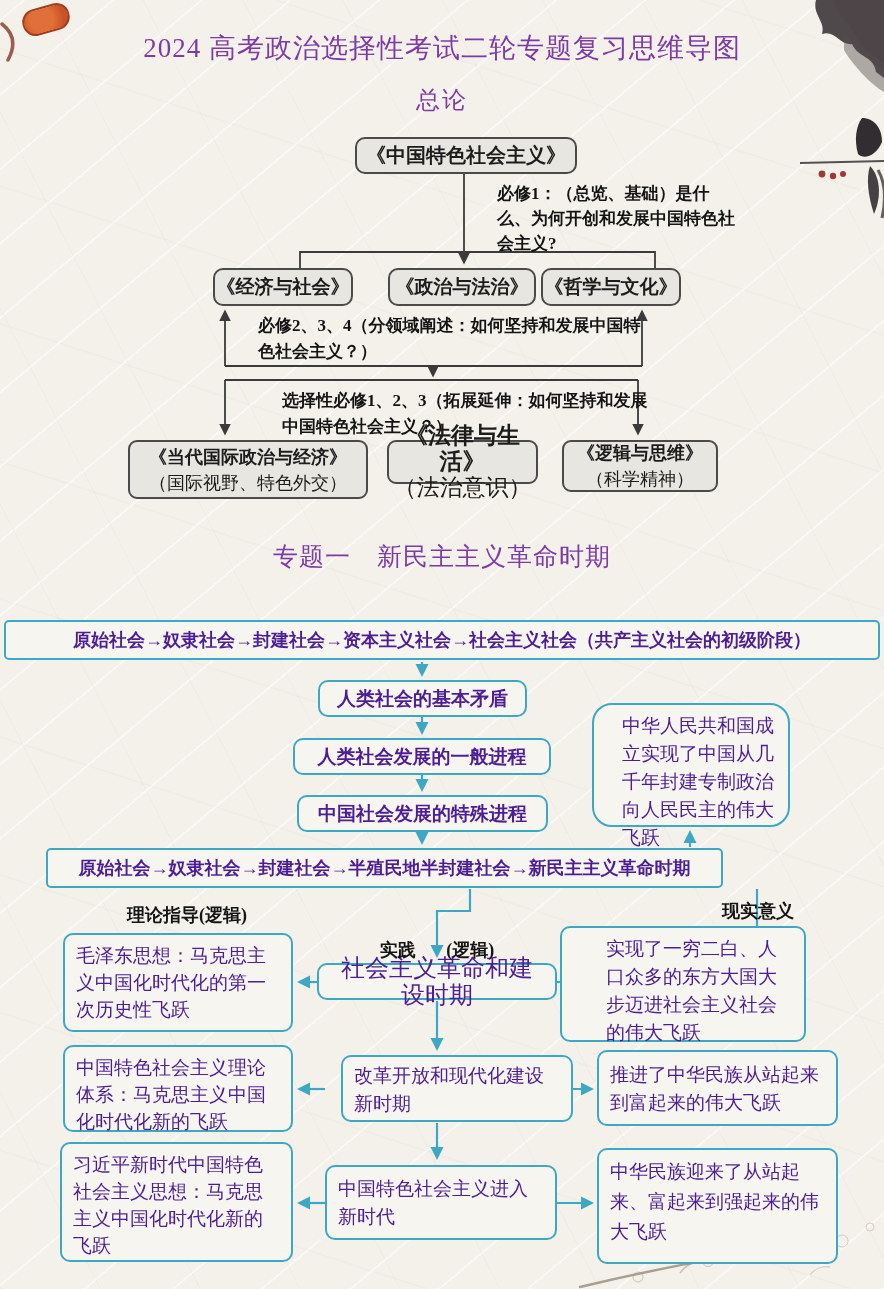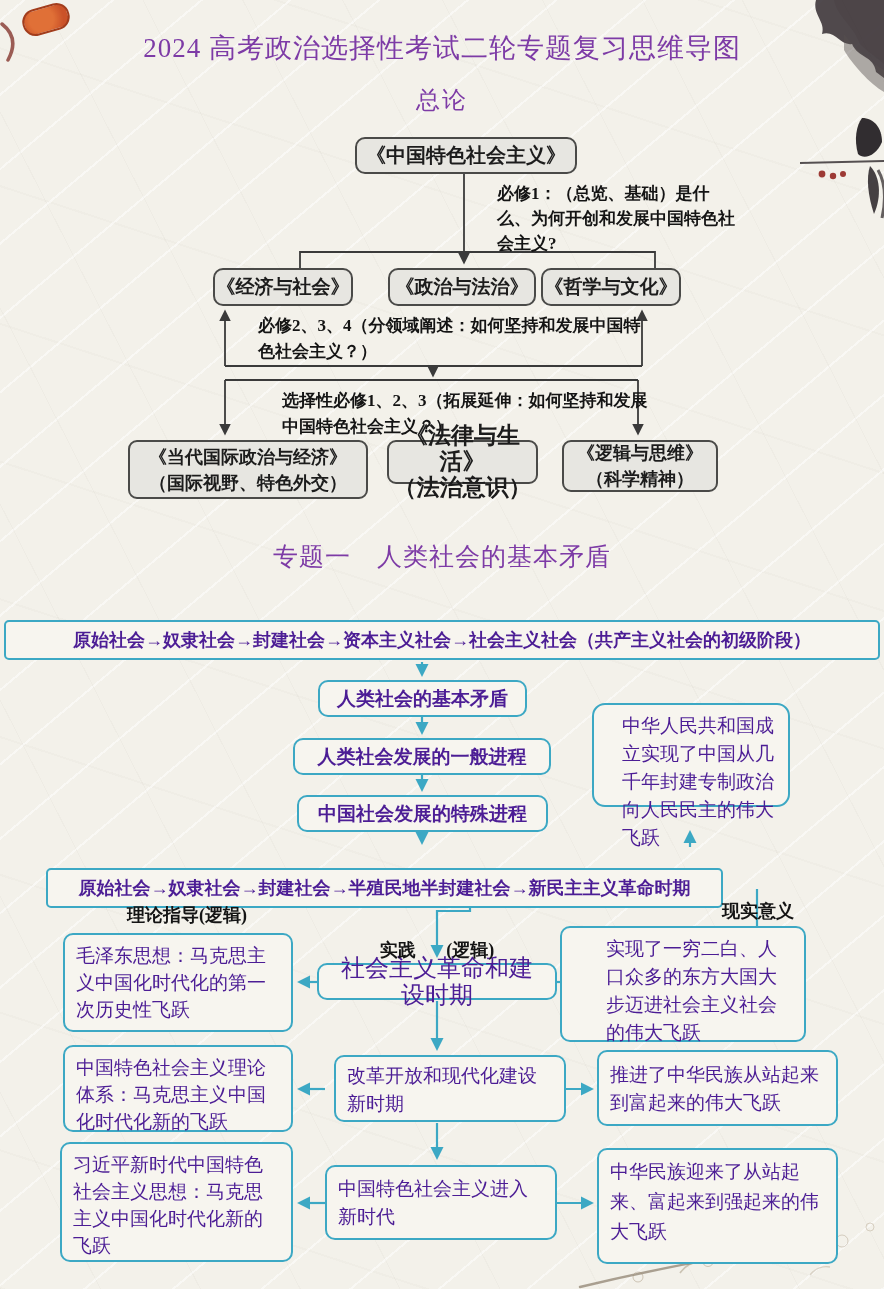--- a/index.html
+++ b/index.html
@@ -20,21 +20,21 @@
       repeating-linear-gradient(18deg, rgba(130,120,100,.03) 0 2px, transparent 2px 131px),
       var(--paper);
   }
   .abs{position:absolute;}
   .heading{left:0;right:0;text-align:center;font-weight:400;color:var(--purple);z-index:3;}
   .gbox{
     position:absolute;display:flex;align-items:center;justify-content:center;
     background:var(--grayfill);border:2px solid var(--grayborder);border-radius:10px;
     font-weight:700;z-index:2;text-align:center;box-sizing:border-box;
   }
-  .gbox .sub{font-weight:700;}
+  .gbox .sub{font-weight:400;}
   .note{
     position:absolute;font-size:17px;font-weight:700;line-height:26px;z-index:2;color:#141414;
   }
   .tbox{
     position:absolute;background:#f7f5ef;border:2px solid var(--teal);
     box-sizing:border-box;z-index:2;color:#4c1d95;
   }
   .tbox.center{display:flex;align-items:center;justify-content:center;text-align:center;}
   .timeline{border-radius:5px;font-size:18px;font-weight:700;}
   .chain{border-radius:10px;font-size:19px;font-weight:700;}
@@ -100,42 +100,42 @@
   </div>
   <div class="gbox" style="left:387px;top:440px;width:151px;height:44px;font-size:23px;line-height:26px;flex-direction:column;border-radius:9px;">
     <span>《法律与生活》</span>
     <span class="sub">（法治意识）</span>
   </div>
   <div class="gbox" style="left:562px;top:440px;width:156px;height:52px;font-size:18px;line-height:26px;flex-direction:column;border-radius:9px;">
     <span>《逻辑与思维》</span>
     <span class="sub">（科学精神）</span>
   </div>
 
-  <div class="abs heading" style="top:540px;font-size:25px;letter-spacing:1px;">专题一　人类社会的基本矛盾</div>
+  <div class="abs heading" style="top:540px;font-size:25px;letter-spacing:1px;">专题一　新民主主义革命时期</div>
 
   <div class="tbox center timeline" style="left:4px;top:620px;width:876px;height:40px;">原始社会→奴隶社会→封建社会→资本主义社会→社会主义社会（共产主义社会的初级阶段）</div>
 
   <div class="tbox center chain" style="left:318px;top:680px;width:209px;height:37px;">人类社会的基本矛盾</div>
   <div class="tbox center chain" style="left:293px;top:738px;width:258px;height:37px;">人类社会发展的一般进程</div>
   <div class="tbox center chain" style="left:297px;top:795px;width:251px;height:37px;">中国社会发展的特殊进程</div>
 
-  <div class="tbox cellbox" style="left:592px;top:703px;width:198px;height:104px;line-height:28px;border-radius:13px;padding-left:28px;">中华人民共和国成立实现了中国从几千年封建专制政治向人民民主的伟大飞跃</div>
+  <div class="tbox cellbox" style="left:592px;top:703px;width:198px;height:124px;line-height:28px;border-radius:20px;padding-left:28px;">中华人民共和国成立实现了中国从几千年封建专制政治向人民民主的伟大飞跃</div>
 
-  <div class="tbox center timeline" style="left:46px;top:848px;width:677px;height:40px;margin-top:20px;">原始社会→奴隶社会→封建社会→半殖民地半封建社会→新民主主义革命时期</div>
+  <div class="tbox center timeline" style="left:46px;top:848px;width:677px;height:40px;">原始社会→奴隶社会→封建社会→半殖民地半封建社会→新民主主义革命时期</div>
 
   <div class="lbl" style="left:92px;top:903px;width:190px;text-align:center;">理论指导(逻辑)</div>
   <div class="lbl" style="left:350px;top:938px;width:174px;text-align:center;word-spacing:26px;">实践 (逻辑)</div>
   <div class="lbl" style="left:722px;top:899px;">现实意义</div>
 
   <div class="tbox cellbox" style="left:63px;top:933px;width:230px;height:99px;">毛泽东思想：马克思主义中国化时代化的第一次历史性飞跃</div>
   <div class="tbox center cellbox" style="left:317px;top:963px;width:240px;height:37px;font-size:24px;padding:16px;">社会主义革命和建设时期</div>
   <div class="tbox cellbox" style="left:560px;top:926px;width:246px;height:116px;line-height:28px;padding-left:44px;">实现了一穷二白、人口众多的东方大国大步迈进社会主义社会的伟大飞跃</div>
 
   <div class="tbox cellbox" style="left:63px;top:1045px;width:230px;height:87px;">中国特色社会主义理论体系：马克思主义中国化时代化新的飞跃</div>
-  <div class="tbox cellbox" style="left:334px;top:1055px;width:232px;height:67px;line-height:28px;padding-top:5px;">改革开放和现代化建设新时期</div>
+  <div class="tbox cellbox" style="left:341px;top:1055px;width:232px;height:67px;line-height:28px;padding-top:5px;">改革开放和现代化建设新时期</div>
   <div class="tbox cellbox" style="left:597px;top:1050px;width:241px;height:76px;line-height:28px;padding-top:9px;">推进了中华民族从站起来到富起来的伟大飞跃</div>
 
   <div class="tbox cellbox" style="left:60px;top:1142px;width:233px;height:120px;">习近平新时代中国特色社会主义思想：马克思主义中国化时代化新的飞跃</div>
   <div class="tbox cellbox" style="left:325px;top:1165px;width:232px;height:75px;line-height:28px;padding-top:8px;">中国特色社会主义进入新时代</div>
   <div class="tbox cellbox" style="left:597px;top:1148px;width:241px;height:116px;line-height:30px;">中华民族迎来了从站起来、富起来到强起来的伟大飞跃</div>
 
   <svg class="layer" width="884" height="1289" viewBox="0 0 884 1289">
     <defs>
       <marker id="ab" viewBox="0 0 10 10" refX="7" refY="5" markerWidth="6.5" markerHeight="6.5" orient="auto">
         <path d="M0,0 L10,5 L0,10 z" fill="#3a3a3a"></path>

